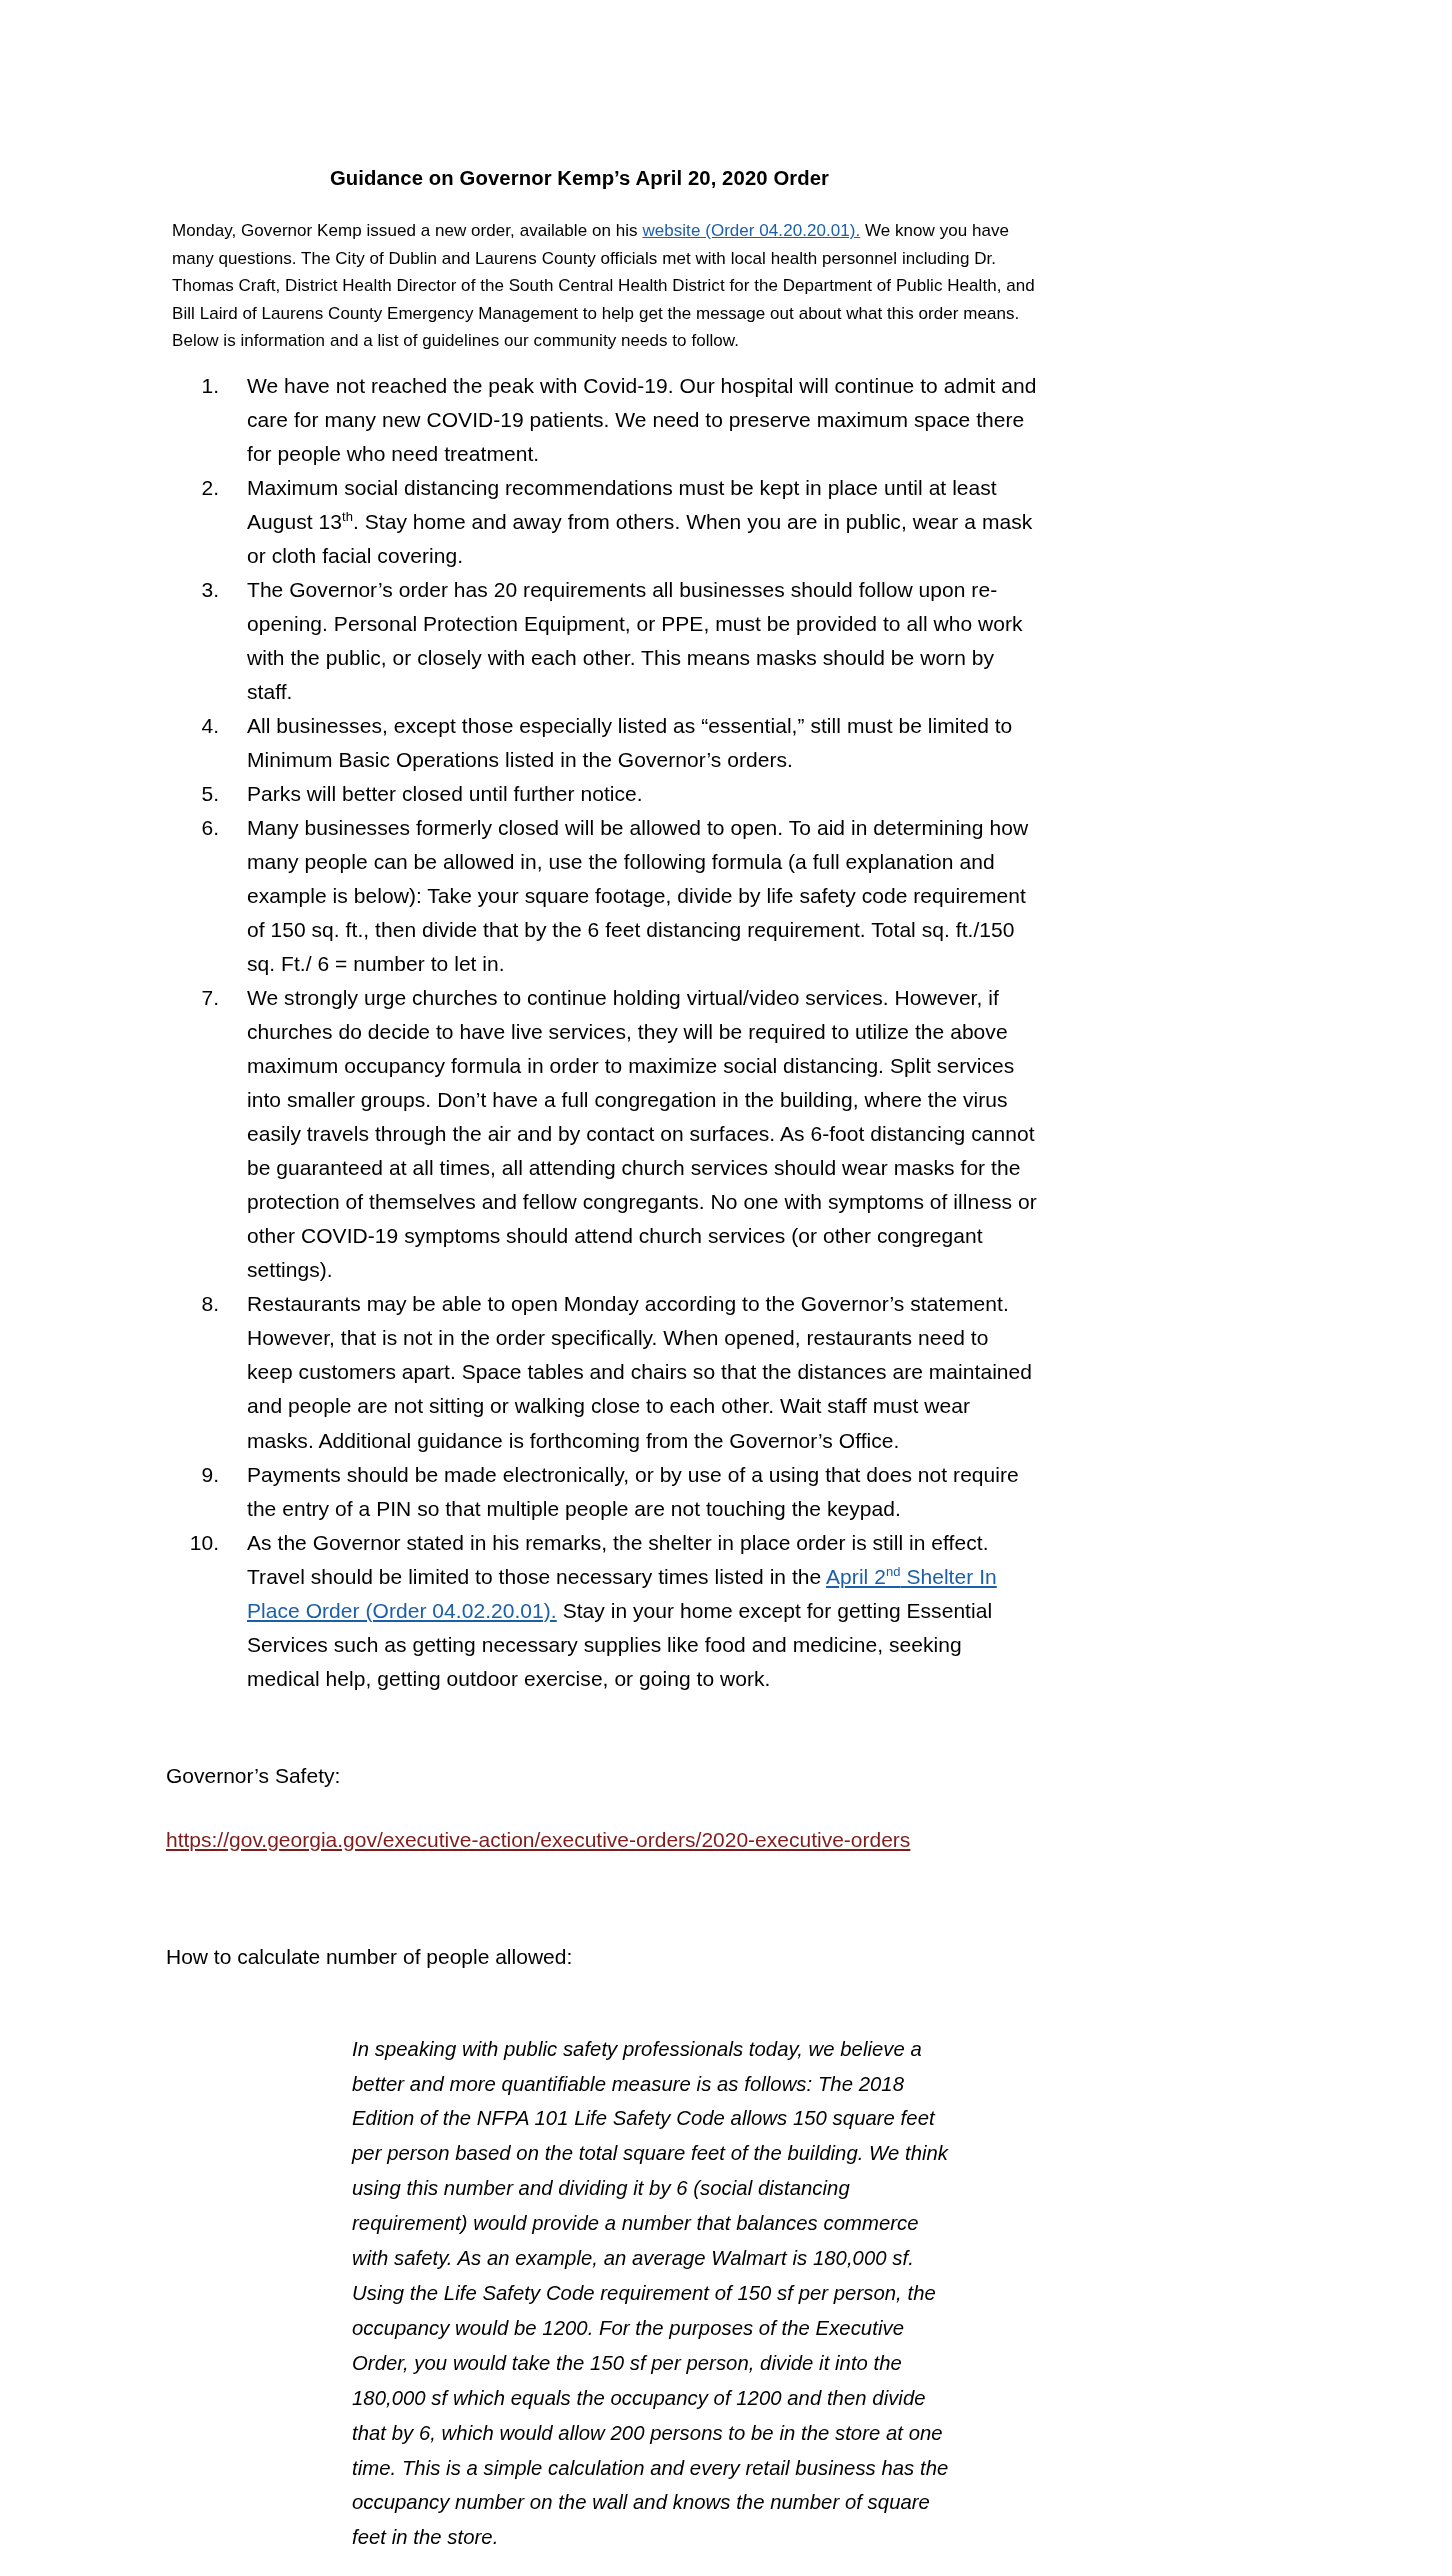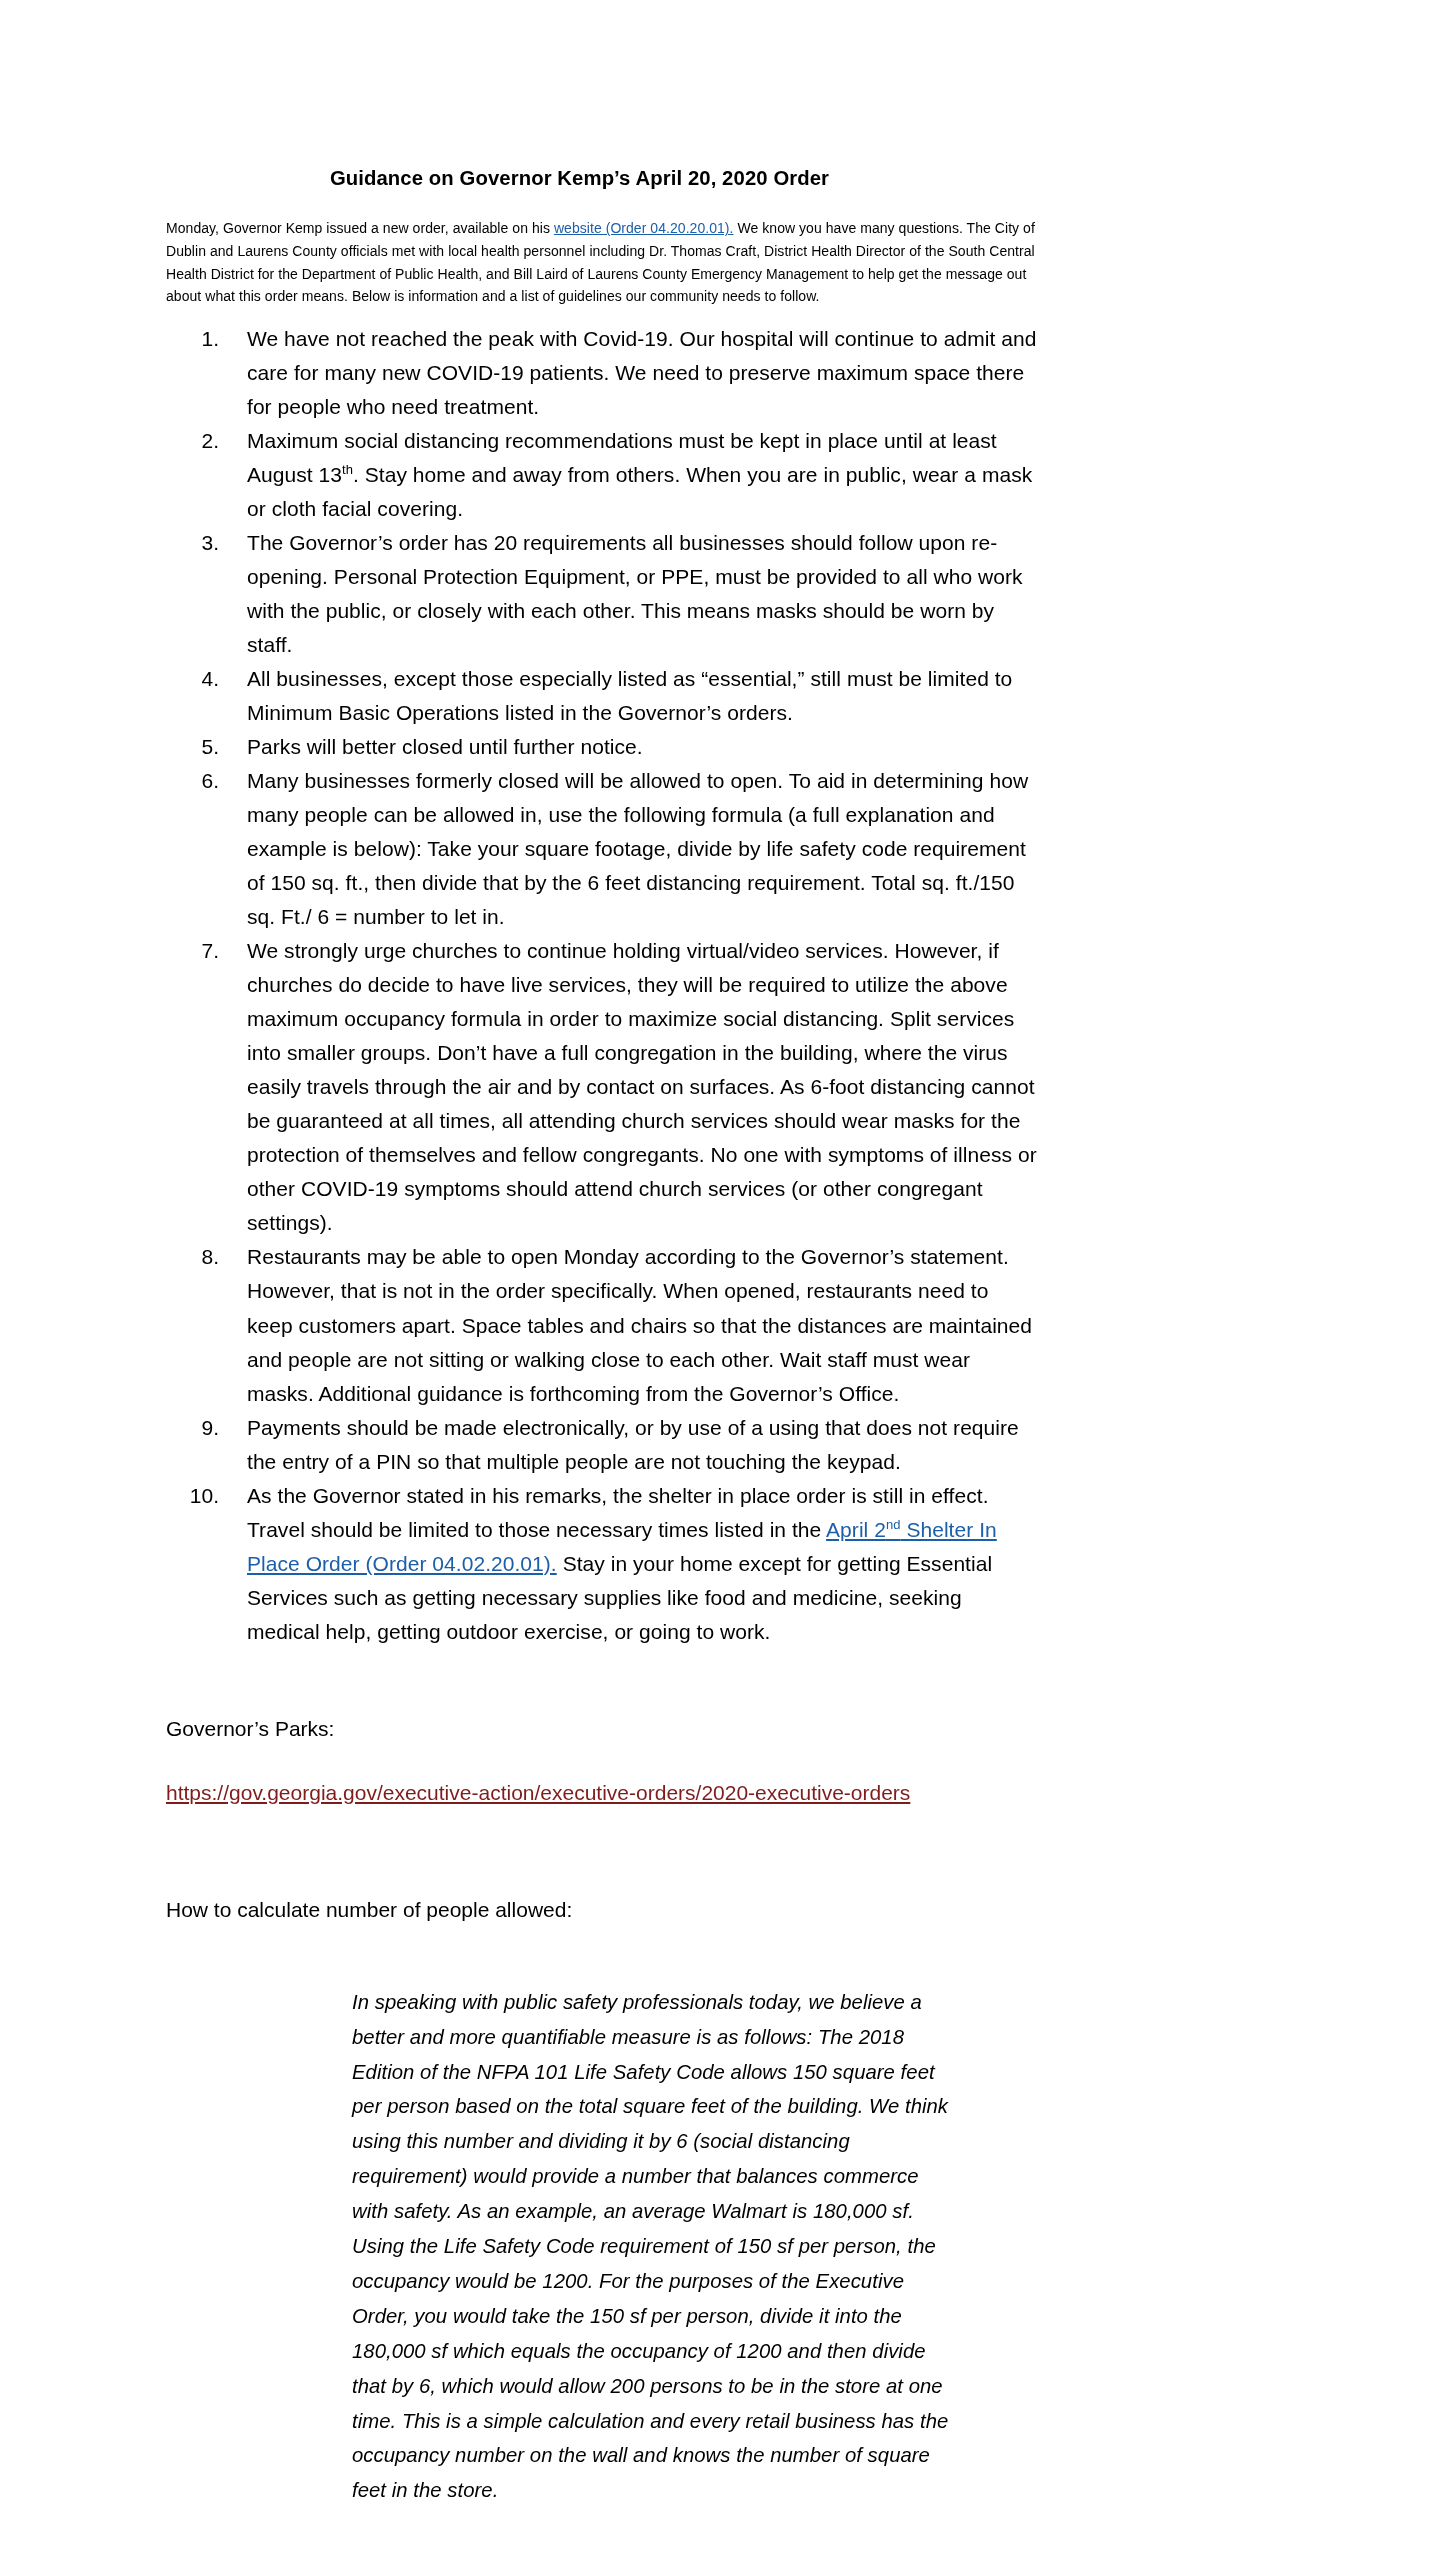--- a/index.html
+++ b/index.html
@@ -25,23 +25,23 @@
   }
   .doc-title {
     text-align: center;
     font-size: 20.3px;
     line-height: 1.25;
     margin: 0 0 26px 0;
     letter-spacing: 0.1px;
     padding-right: 44px;
   }
   p.body-para {
-    font-size: 14px;
+    font-size: 17px;
     line-height: 1.62;
-    margin: 0 0 6px 0;
+    margin: 0 0 6px 6px;
     text-align: left;
     letter-spacing: 0.05px;
   }
   a.doclink {
     color: #1b5faa;
     text-decoration: underline;
   }
   ol.guidelines {
     margin: 14px 0 0 0;
     padding: 0 0 0 59px;
@@ -141,21 +141,21 @@
     </li>
 
     <li>
       <span>As the Governor stated in his remarks, the shelter in place order is still in effect. Travel should be limited to those necessary times listed in the </span><a class="doclink" href="#"><span>April 2</span><sup>nd</sup><span> Shelter In Place Order (Order 04.02.20.01).</span></a><span>  Stay in your home except for getting Essential Services such as getting necessary supplies like food and medicine, seeking medical help, getting outdoor exercise, or going to work.</span>
     </li>
 
   </ol>
 
   <div class="gap-a"></div>
 
-  <p class="section-label">Governor’s Parks:</p>
+  <p class="section-label">Governor’s Safety:</p>
 
   <div class="gap-b"></div>
 
   <p class="url-line">
     <a href="#">https://gov.georgia.gov/executive-action/executive-orders/2020-executive-orders</a>
   </p>
 
   <div class="gap-c"></div>
 
   <p class="section-label">How to calculate number of people allowed:</p>

